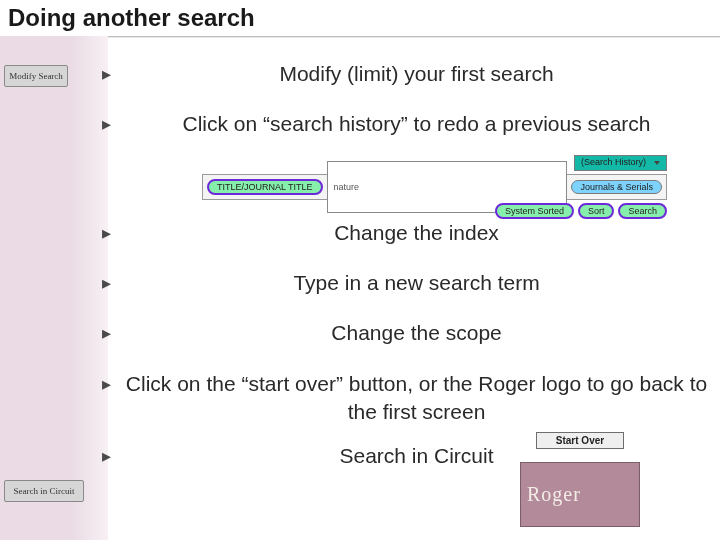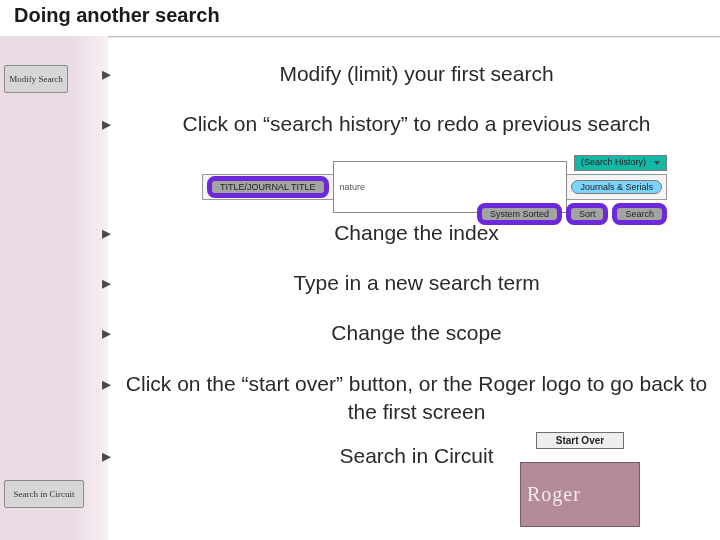--- a/index.html
+++ b/index.html
@@ -14,22 +14,22 @@
   }
   .slide {
     position: relative;
     width: 720px;
     height: 540px;
     box-sizing: border-box;
   }
   .title {
     position: absolute;
     top: 4px;
-    left: 14px;
-    font-size: 20px;
+    left: 8px;
+    font-size: 24px;
     font-weight: bold;
     color: #1a1a1a;
   }
   .title-underline {
     position: absolute;
     top: 36px;
     left: 0;
     width: 720px;
     height: 2px;
     background: linear-gradient(to bottom, #bdbdbd 0%, #bdbdbd 50%, #e8e8e8 50%, #e8e8e8 100%);
@@ -66,21 +66,21 @@
   }
   .text {
     flex: 1 1 auto;
     text-align: center;
   }
 
   
   .chip {
     position: absolute;
     left: 4px;
-    height: 28px;
+    height: 22px;
     border: 1px solid #8a8a8a;
     background: #d6d6d6;
     border-radius: 2px;
     font-size: 9px;
     font-family: "Times New Roman", serif;
     color: #333;
     display: flex;
     align-items: center;
     justify-content: center;
     padding: 0 2px;
@@ -125,22 +125,22 @@
   .miniui .bar {
     border: 1px solid #9a9a9a;
     background: #f4f4f4;
     height: 20px;
     display: flex;
     align-items: center;
     gap: 4px;
     padding: 2px 4px;
   }
   .miniui .pill {
-    border: 5px solid #6d28d9;
-    background: #a3a3a3;
+    border: 2px solid #6d28d9;
+    background: #86efac;
     border-radius: 8px;
     font-size: 9px;
     padding: 1px 8px;
     white-space: nowrap;
   }
   .miniui .field {
     border: 1px solid #8a8a8a;
     background: #ffffff;
     font-size: 9px;
     padding: 20px 6px;

